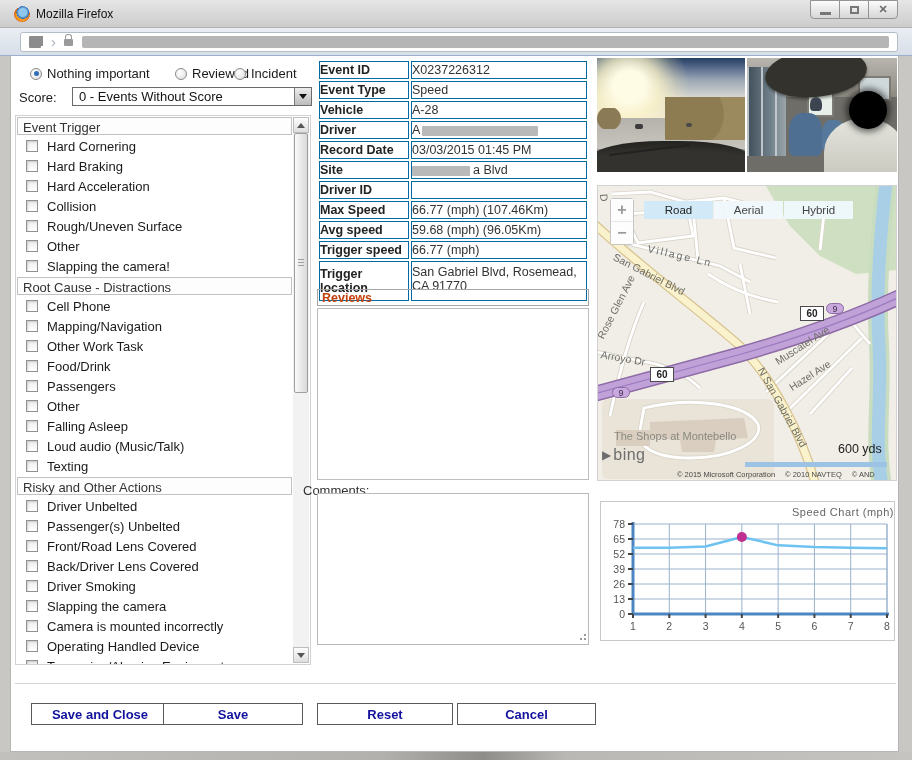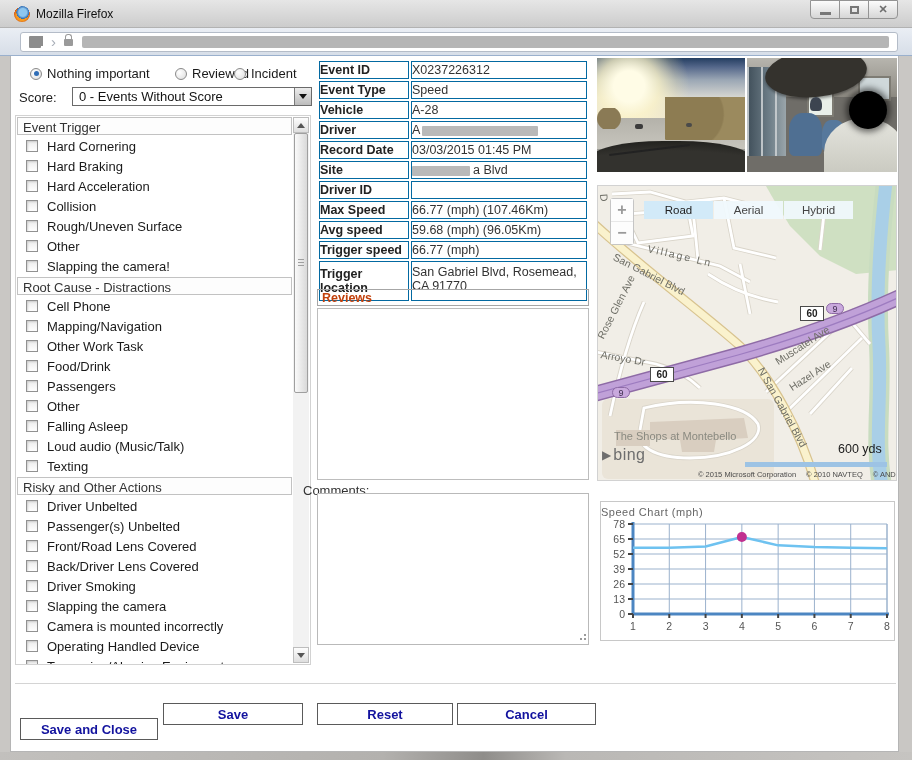--- a/index.html
+++ b/index.html
@@ -146,31 +146,31 @@
   .map-tab{width:69px;height:18px;margin-right:1px;background:rgba(240,249,253,.93);
     display:flex;align-items:center;justify-content:center;font-size:11.5px;color:#444;}
   .map-tab.sel{background:#d2eaf8;color:#222;}
   .shield{position:absolute;width:24px;height:15px;background:#fff;border:1.5px solid #4a4a4a;border-radius:0;
     display:flex;align-items:center;justify-content:center;font-size:10px;font-weight:bold;color:#222;}
   .exit-badge{position:absolute;width:18px;height:11px;background:#c9a9dd;border:1px solid #8e6ba6;border-radius:6px;
     display:flex;align-items:center;justify-content:center;font-size:9px;color:#403050;}
   #poi-label{position:absolute;left:16px;top:244px;font-size:11px;color:#8a8a80;}
   #scale-label{position:absolute;left:240px;top:256px;font-size:12.5px;color:#1a1a1a;}
   #scale-bar{position:absolute;left:147px;top:276px;width:142px;height:5px;background:#9dc3e4;}
-  #map-copyright{position:absolute;left:100px;top:284px;font-size:7.5px;color:#4a4a4a;display:flex;gap:10px;}
+  #map-copyright{position:absolute;left:79px;top:284px;font-size:7.5px;color:#4a4a4a;display:flex;gap:10px;}
   #bing-logo{position:absolute;left:4px;top:260px;display:flex;align-items:center;gap:2px;color:#6e6e6e;}
   #bing-tri{font-size:12px;} #bing-text{font-size:16px;letter-spacing:.5px;}
   
   #chart-panel{position:absolute;left:589px;top:445px;width:295px;height:140px;border:1px solid #c8c8c8;background:#fff;}
-  #chart-title{text-align:left;font-size:11px;color:#666;letter-spacing:.5px;margin-top:4px;}
+  #chart-title{text-align:right;font-size:11px;color:#666;letter-spacing:.5px;margin-top:4px;}
   
   #footer-divider{position:absolute;left:4px;top:627px;width:881px;height:1px;background:#d4d4d4;}
   .footer-btn{position:absolute;top:647px;height:22px;background:#fff;border:1px solid #5a5a5a;
     display:flex;align-items:center;justify-content:center;font-size:13px;font-weight:bold;color:#12129e;cursor:default;}
-  #btn-save-close{left:9px;width:138px;margin-top:15px;}
+  #btn-save-close{left:20px;width:138px;}
   #btn-save{left:152px;width:140px;}
   #btn-reset{left:306px;width:136px;}
   #btn-cancel{left:446px;width:139px;}
 </style>
 </head>
 <body>
 
 <div id="titlebar">
   <span id="fx-icon"></span>
   <span id="win-title">Mozilla Firefox</span>

